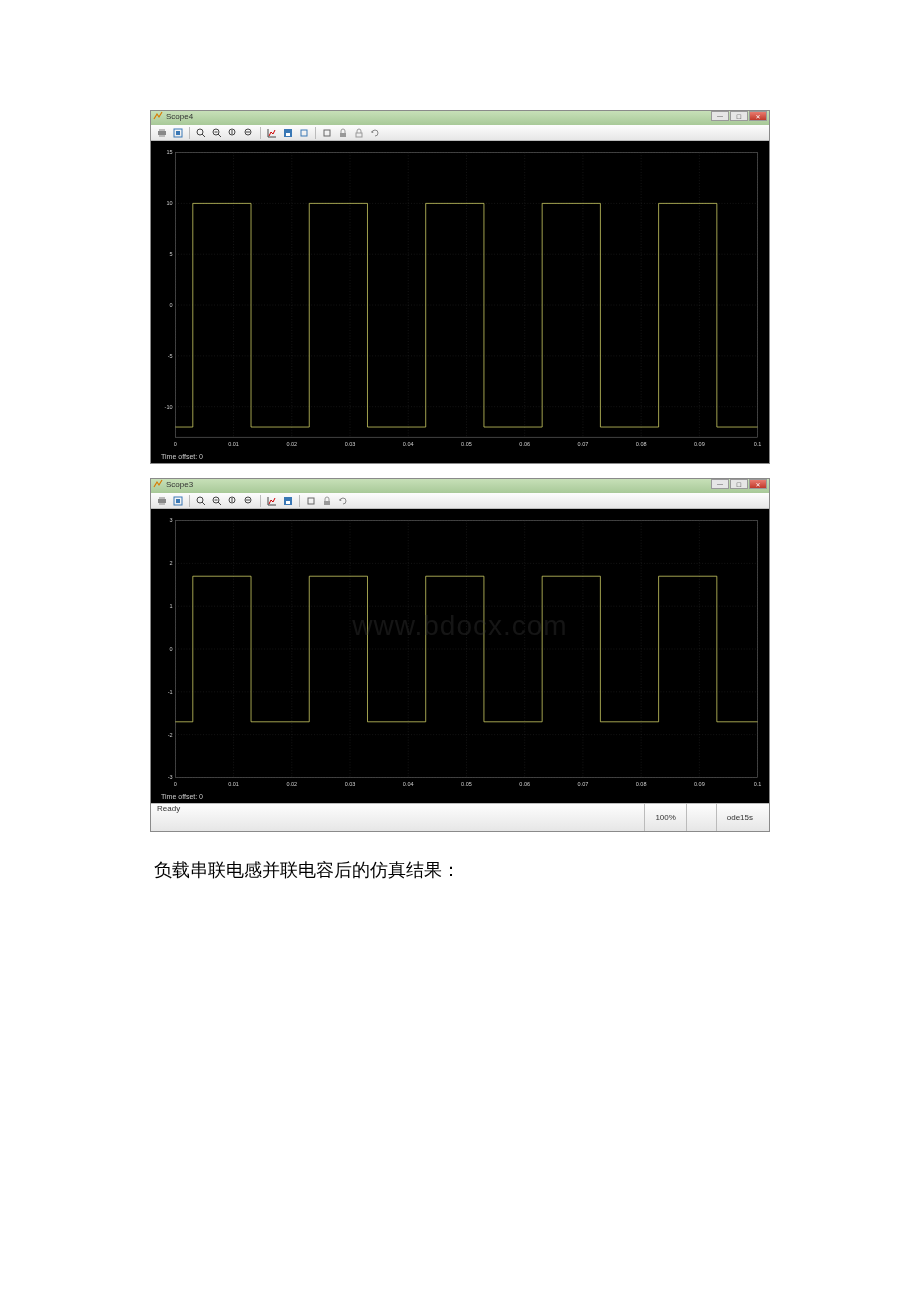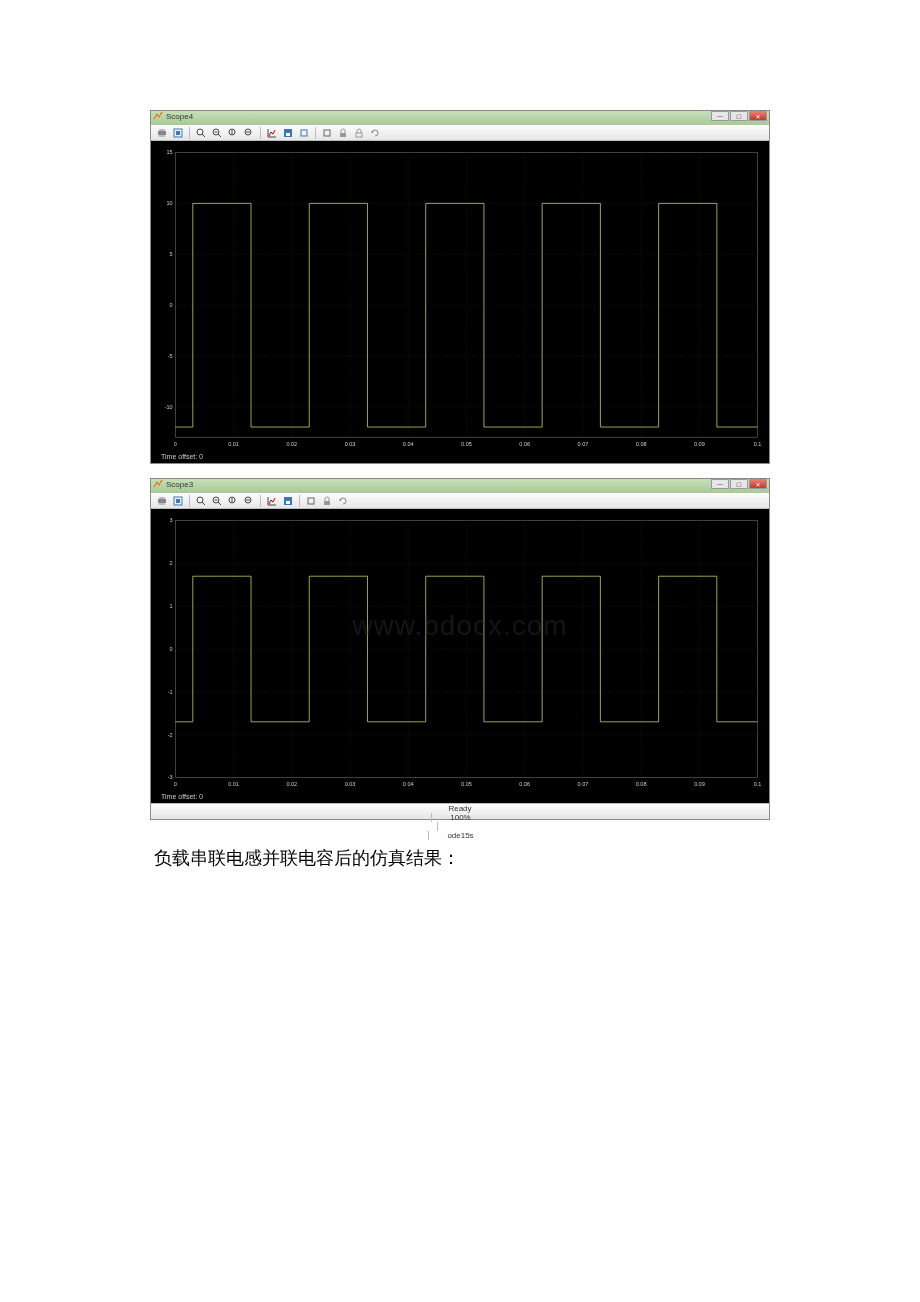--- a/index.html
+++ b/index.html
@@ -64,34 +64,33 @@
     background: #000;
     padding: 6px 4px 2px 4px;
   }
   .plot-svg { display:block; width:100%; }
   .axis-text { font-size: 6px; fill:#ccc; font-family: Arial, sans-serif; }
   .time-offset {
     font-size: 7px; color:#ccc; padding: 1px 6px;
     background:#000;
   }
   .statusbar {
-    height: 16px;
+    height: 28px;
     background: linear-gradient(#fdfdfd,#e6e6e6);
     border-top:1px solid #bbb;
     display:flex;
-    align-items:center;
+    align-items:flex-start;
     font-size:8px;
     color:#333;
     padding: 0 6px;
-    flex-direction: column;
   }
   .statusbar .spacer { flex:1; }
   .statusbar .cell {
     border-left:1px solid #bbb;
-    padding:0 18px;
+    padding:0 10px;
     height:100%;
     display:flex;
     align-items:center;
   }
   .body-text {
     font-size: 18px;
     line-height: 2.0;
     color: #000;
     margin-top: 20px;
     padding: 0 4px;

